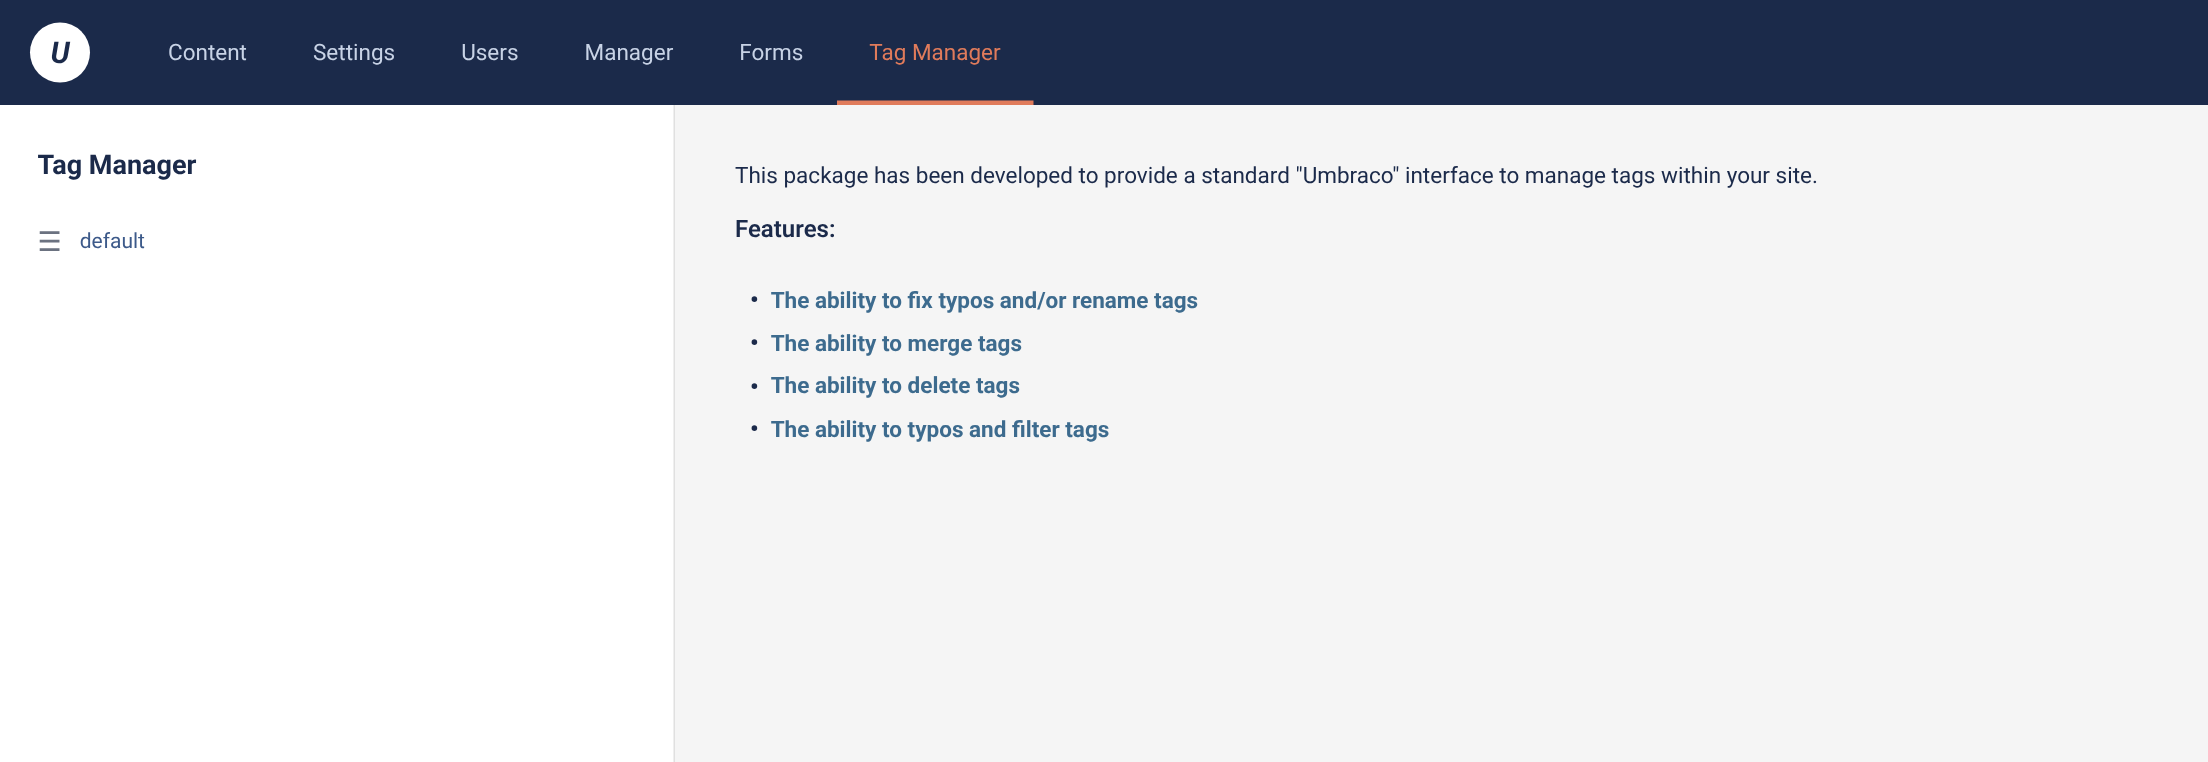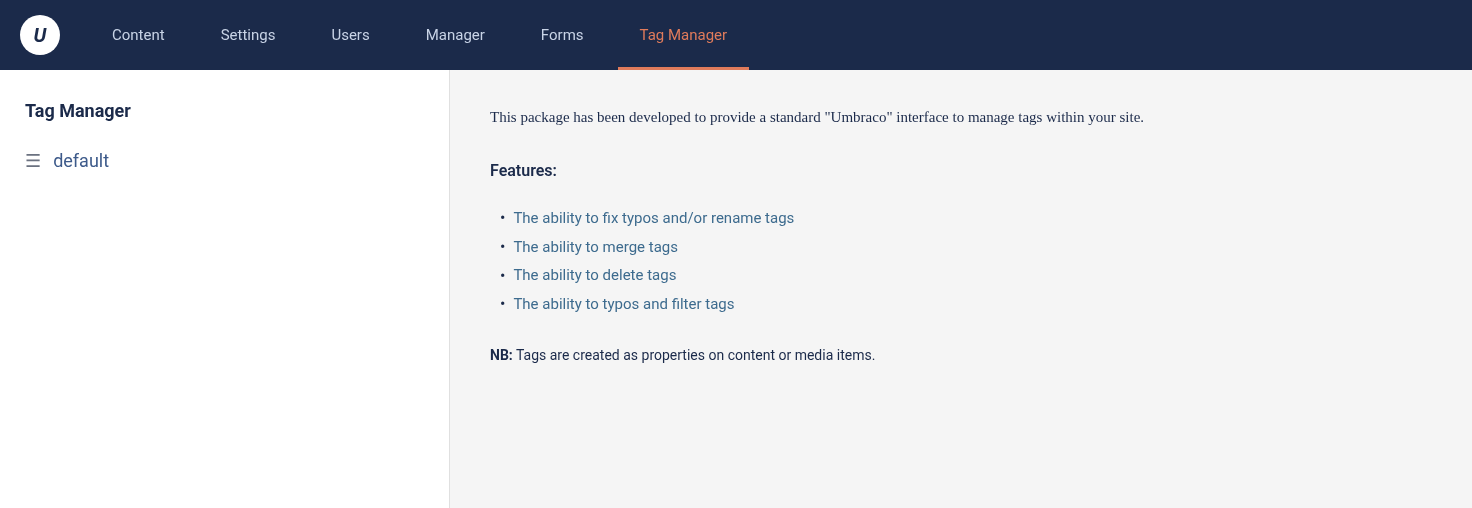--- a/index.html
+++ b/index.html
@@ -41,21 +41,21 @@
       color: #1b2a4a;
       font-size: 20px;
       font-weight: 700;
       font-style: italic;
     }
 
     .nav-items {
       display: flex;
       align-items: center;
       height: 100%;
-      gap: 12px;
+      gap: 0;
     }
 
     .nav-item {
       color: #c8d3e6;
       font-size: 15px;
       padding: 0 22px;
       height: 70px;
       display: flex;
       align-items: center;
       cursor: pointer;
@@ -108,49 +108,49 @@
       padding: 4px 0;
     }
 
     .list-icon {
       color: #6b7280;
       font-size: 18px;
     }
 
     .sidebar-item-label {
       color: #3d5a8a;
-      font-size: 18px;
+      font-size: 14px;
     }
 
     
     .content-area {
       flex: 1;
       background: #f5f5f5;
       padding: 35px 40px;
     }
 
     .intro-text {
       color: #1b2a4a;
       font-size: 15px;
       line-height: 1.6;
-      margin-bottom: 32px;
-      font-family: Liberation Serif, serif;
+      margin-bottom: 14px;
     }
 
     .features-heading {
       color: #1b2a4a;
       font-size: 16px;
       font-weight: 600;
       margin-bottom: 24px;
     }
 
     .features-list {
       list-style: none;
-      margin-bottom: 25px;
+      margin-bottom: 14px;
       padding-left: 10px;
+      font-weight: bold;
     }
 
     .features-list li {
       color: #3d6b8e;
       font-size: 15px;
       line-height: 1.8;
       display: flex;
       align-items: center;
       gap: 8px;
     }
@@ -203,18 +203,15 @@
 
     <p class="features-heading">Features:</p>
 
     <ul class="features-list">
       <li>The ability to fix typos and/or rename tags</li>
       <li>The ability to merge tags</li>
       <li>The ability to delete tags</li>
       <li>The ability to typos and filter tags</li>
     </ul>
 
-    <p class="nb-text">
-      <strong>NB:</strong><span> Tags are created as properties on content or media items.</span>
-    </p>
   </main>
 
 </div>
 
 </body></html>

